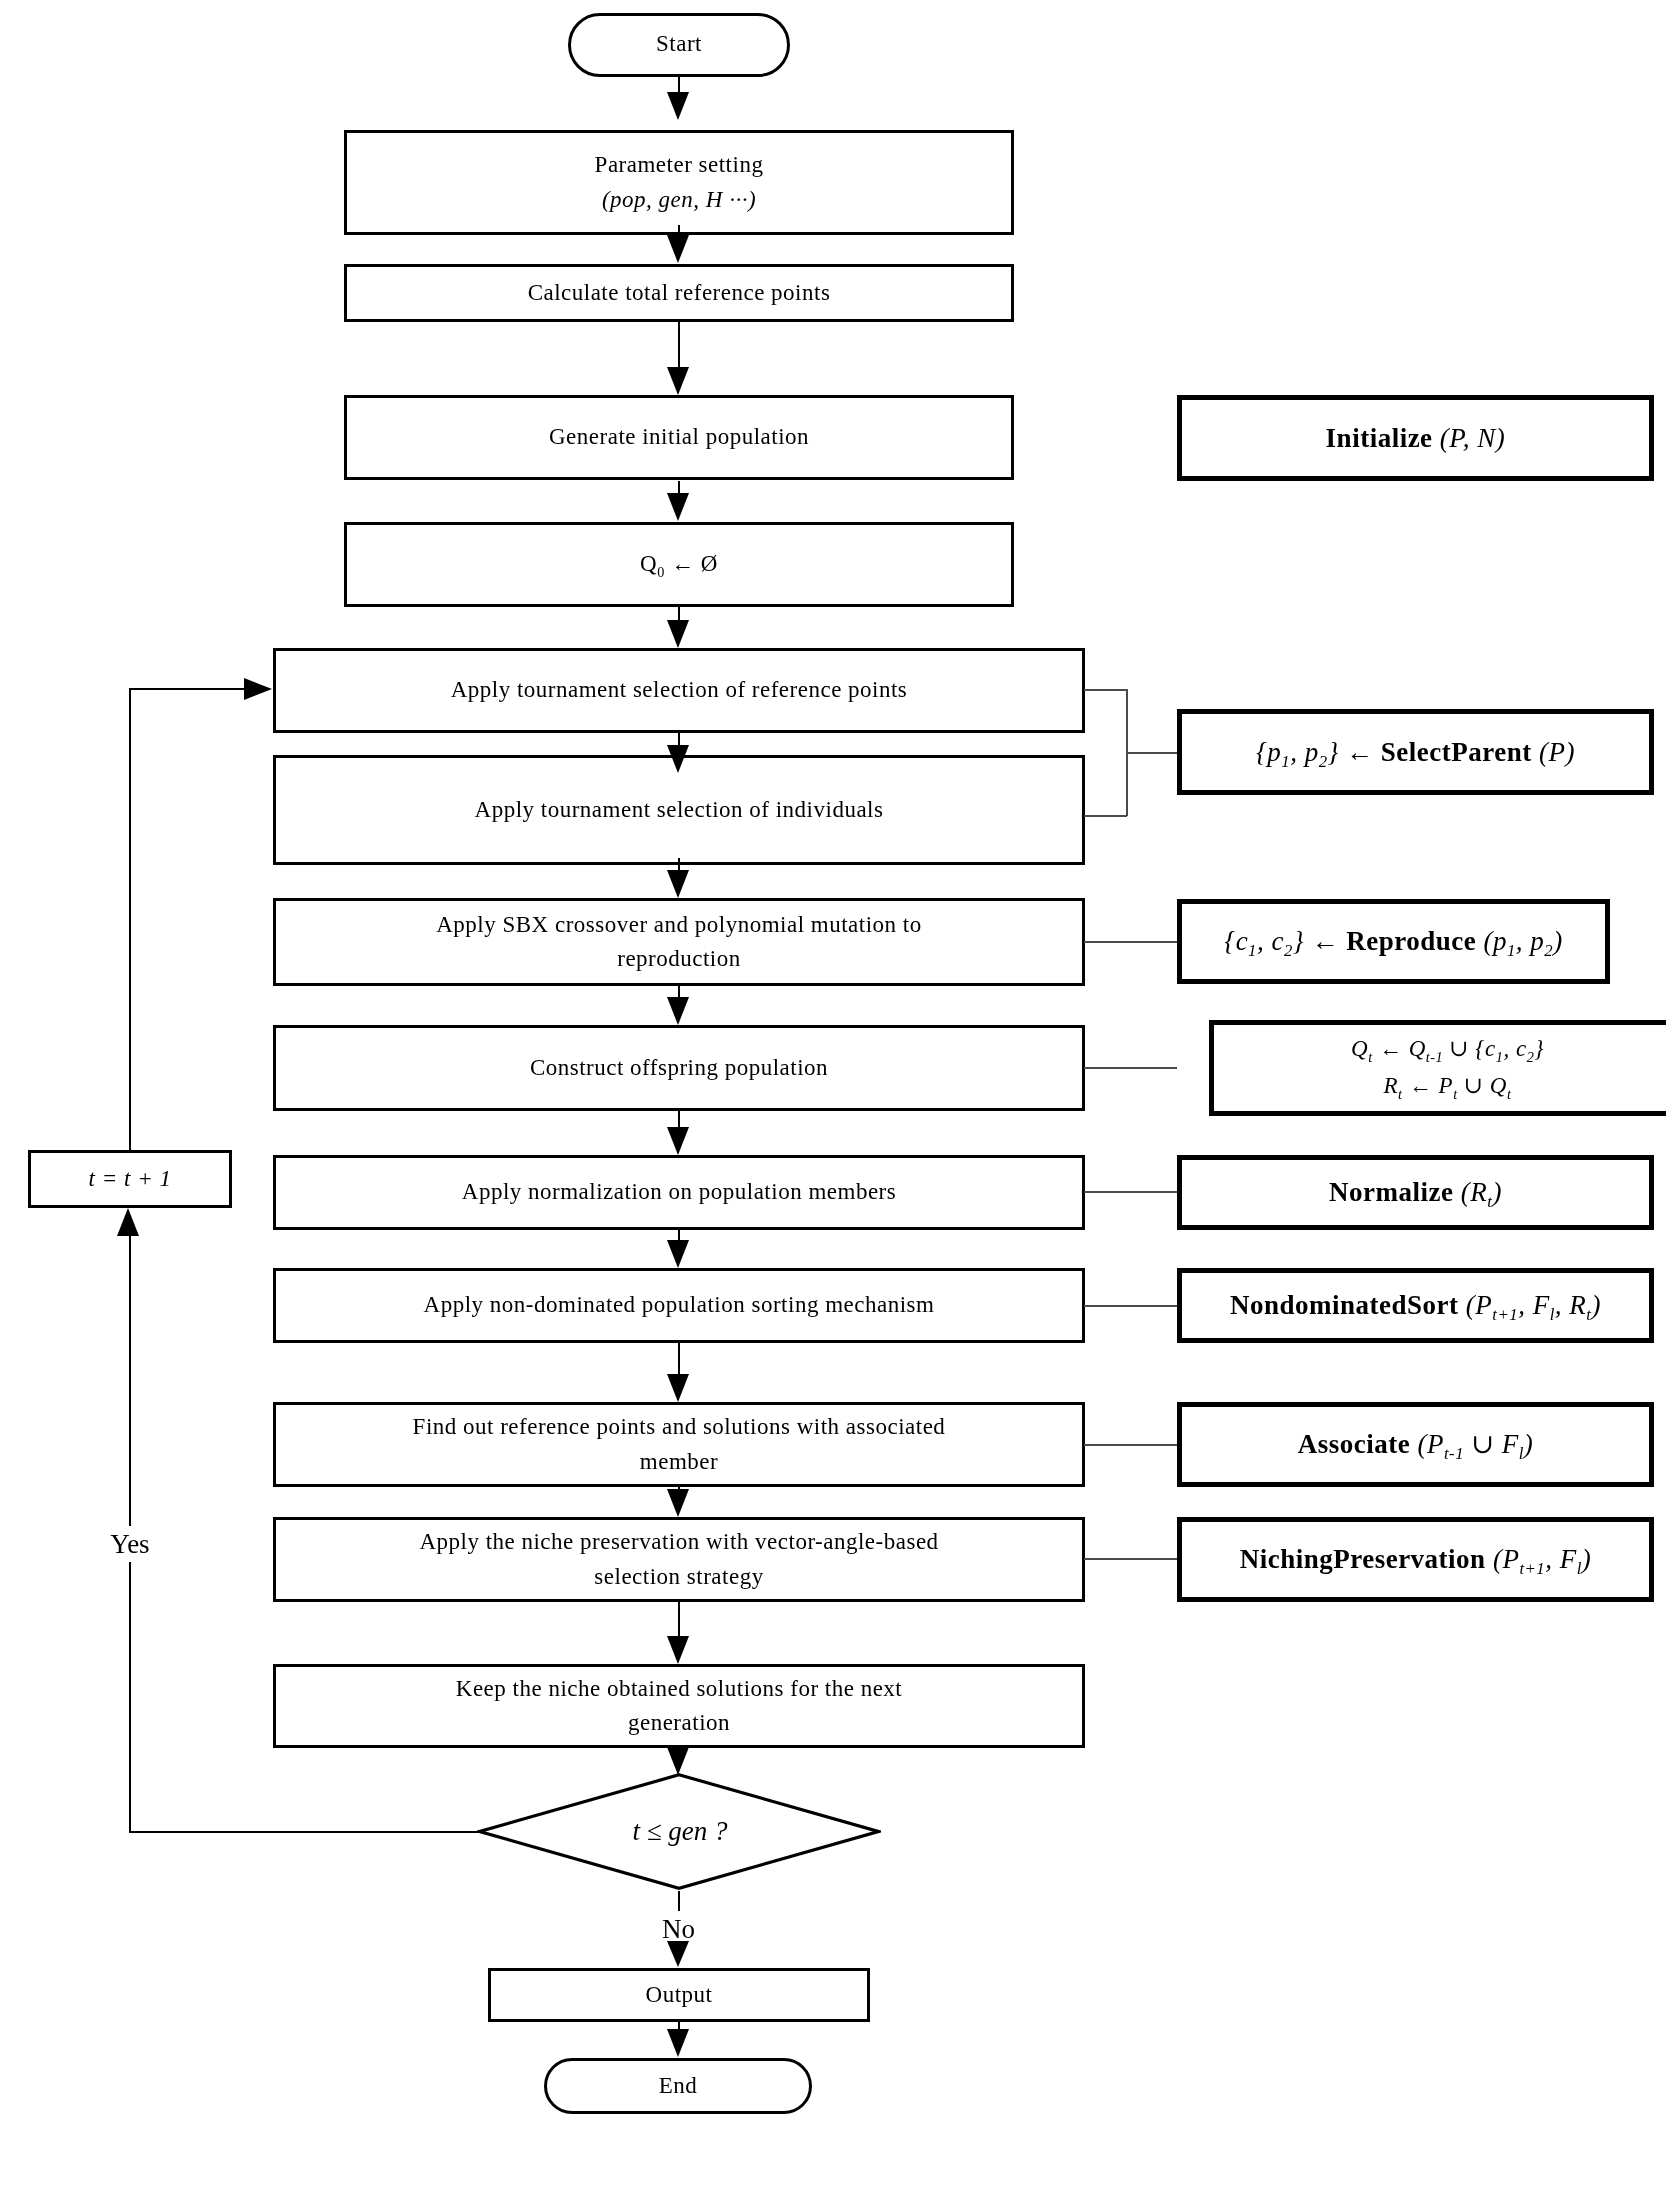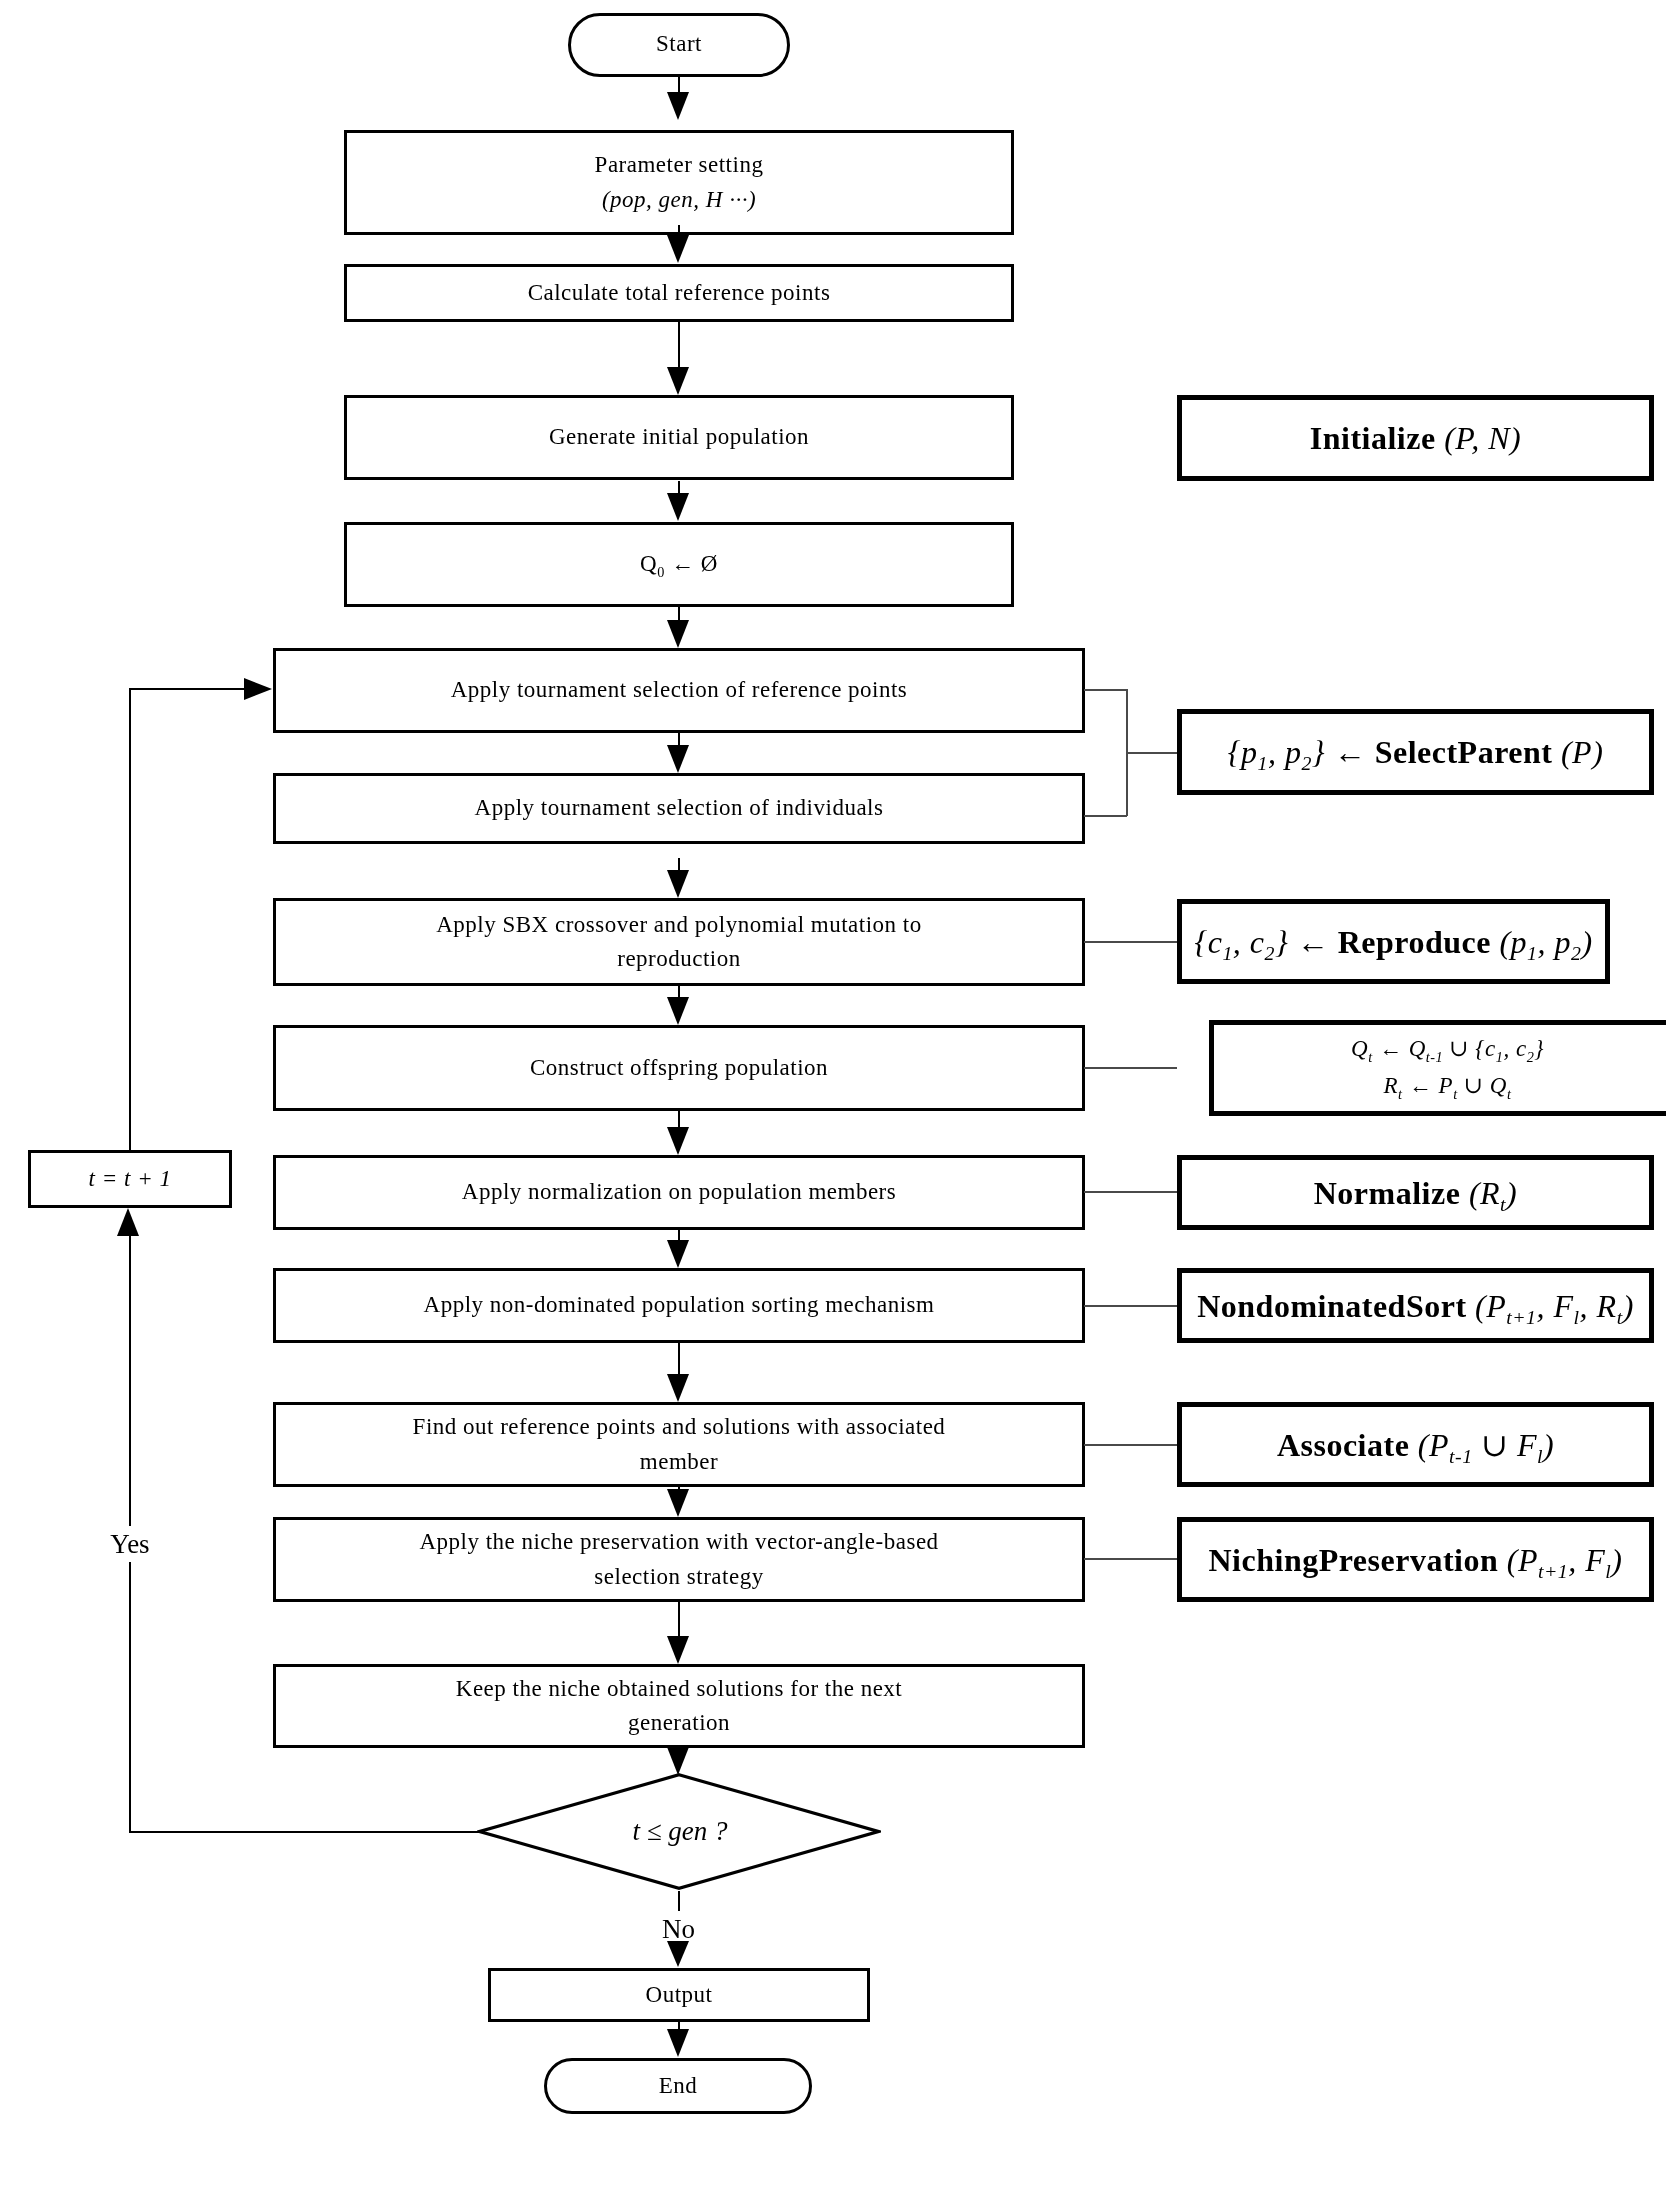--- a/index.html
+++ b/index.html
@@ -19,21 +19,21 @@
     display:flex;
     flex-direction:column;
     align-items:center;
     justify-content:center;
     text-align:center;
     font-size:23px;
     line-height:1.5;
     letter-spacing:0.5px;
   }
   .rounded{border-radius:33px;}
-  .rbox{border-width:5.5px;font-size:32px;flex-direction:row;flex-wrap:wrap;padding:0 11px;}
+  .rbox{border-width:5.5px;font-size:27px;flex-direction:row;flex-wrap:wrap;padding:0 25px;}
   .rbox .fn{font-weight:700;white-space:pre;}
   .rbox .math{font-style:italic;white-space:pre;}
   .mathline{font-style:italic;}
   .upright{font-style:normal;}
   sub{font-size:0.62em;line-height:0;}
   .vline,.hline{position:absolute;background:#000;}
   .vline{width:1.8px;}
   .hline{height:1.8px;}
   .stub{background:#4a4a4a;}
   .head-down{position:absolute;width:0;height:0;border-left:11.8px solid transparent;border-right:11.8px solid transparent;border-top:28px solid #000;}
@@ -44,21 +44,21 @@
   .diamond-svg{position:absolute;left:477px;top:1772px;}
   .diamond-label{position:absolute;left:523px;top:1812px;width:314px;height:39px;display:flex;align-items:center;justify-content:center;font-size:27px;font-style:italic;}
 
   
   #n-start{left:568px;top:12.7px;width:222px;height:64px;}
   #n-param{left:344px;top:120px;width:670px;height:105px;margin-top:10px;}
   #n-calc{left:344px;top:264px;width:670px;height:58px;}
   #n-generate{left:344px;top:395px;width:670px;height:85px;}
   #n-q0{left:344px;top:522px;width:670px;height:85px;}
   #n-tour-ref{left:273px;top:648px;width:812px;height:85px;}
-  #n-tour-ind{left:273px;top:773px;width:812px;height:71px;}
+  #n-tour-ind{left:273px;top:755px;width:812px;height:110px;}
   #n-sbx{left:273px;top:898px;width:812px;height:88px;}
   #n-construct{left:273px;top:1025px;width:812px;height:86px;}
   #n-normalize{left:273px;top:1155px;width:812px;height:75px;}
   #n-nds{left:273px;top:1268px;width:812px;height:75px;}
   #n-findout{left:273px;top:1402px;width:812px;height:85px;}
   #n-niche{left:273px;top:1517px;width:812px;height:85px;}
   #n-keep{left:273px;top:1664px;width:812px;height:84px;}
   #n-output{left:488px;top:1968px;width:382px;height:54px;}
   #n-end{left:544px;top:2058px;width:268px;height:56px;}
   #n-tinc{left:28px;top:1150px;width:204px;height:58px;font-style:italic;}

